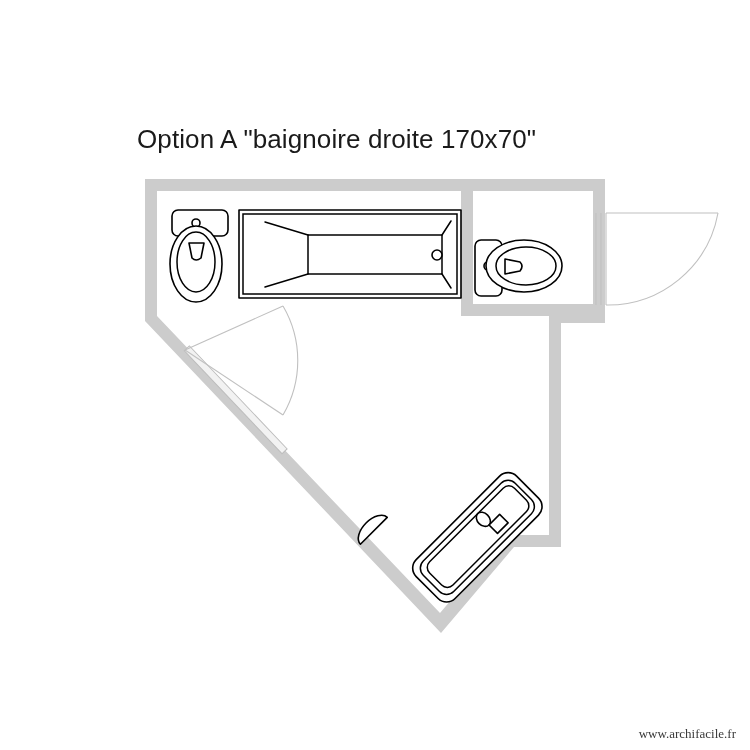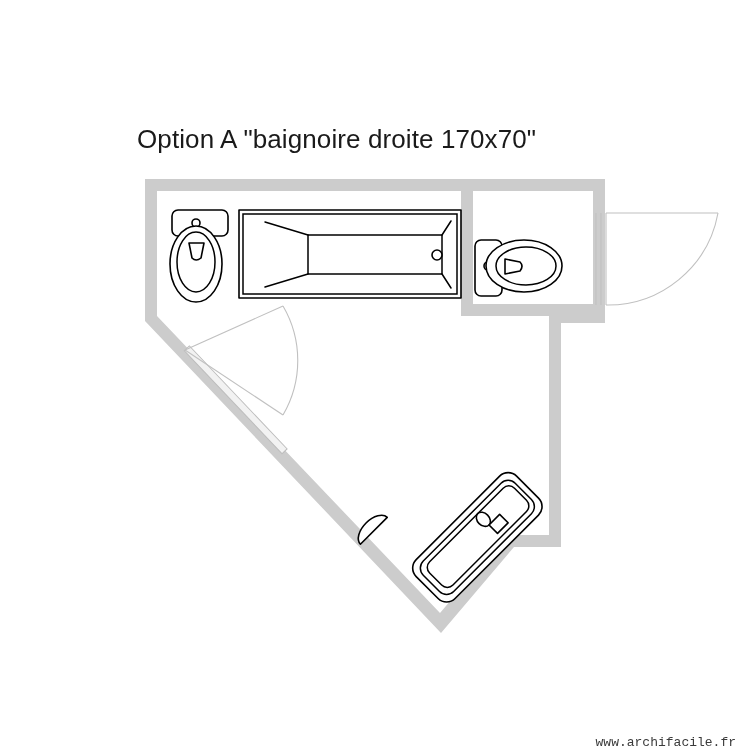--- a/index.html
+++ b/index.html
@@ -28,22 +28,22 @@
     top: 124px;
     font-family: "Liberation Sans", sans-serif;
     font-size: 26px;
     color: #1a1a1a;
     white-space: nowrap;
     letter-spacing: 0.1px;
   }
   .watermark {
     position: absolute;
     right: 14px;
-    bottom: 0;
-    font-family: Liberation Mono, monospace;
+    bottom: 8px;
+    font-family: Liberation Serif, serif;
     font-size: 13px;
     color: #3a3a3a;
     white-space: nowrap;
   }
   svg#floorplan {
     position: absolute;
     left: 0; top: 0;
     width: 750px;
     height: 750px;
     display: block;

